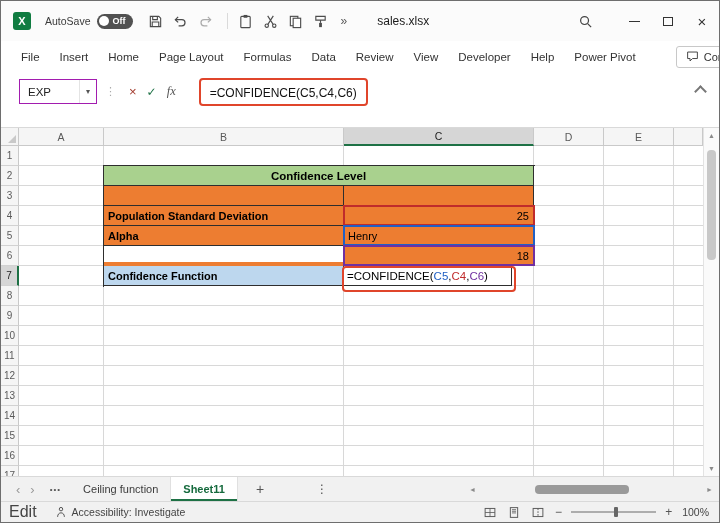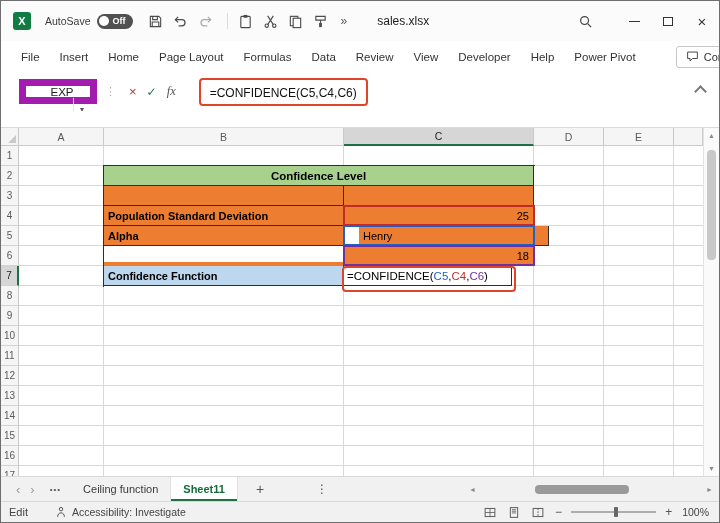--- a/index.html
+++ b/index.html
@@ -37,22 +37,22 @@
 
   
   .ribbon { height:31px; flex:0 0 31px; background:#fff; display:flex; align-items:center; padding:0 10px 0 20px; gap:20px; }
   .rtab { font-size:11.5px; color:#333; white-space:nowrap; }
   .r-flex { flex:1; }
   .comments-btn { display:flex; align-items:center; gap:5px; height:22px; padding:0 9px; border:1px solid #C8C8C8;
                   border-radius:3px; background:#fff; font-size:11px; color:#333; }
 
   
   .fbar { height:39px; flex:0 0 39px; background:#fff; display:flex; align-items:center; padding-left:18px; }
-  .namebox { display:flex; align-items:center; width:78px; height:25px; border:7px solid #a21caf; background:#fff;
-             font-size:11.5px; color:#222; padding-left:8px;flex-direction:column; }
+  .namebox { display:flex; align-items:center; width:78px; height:25px; border:1px solid #a21caf; background:#fff;
+             font-size:11.5px; color:#222; padding-left:8px; }
   .nb-caret { margin-left:auto; border-left:1px solid #E4E4E4; width:17px; height:23px; text-align:center;
               font-size:8px; color:#555; line-height:23px; }
   .fb-dots { color:#ABABAB; font-size:11px; margin:0 8px; }
   .fb-cancel { color:#A23B2E; font-size:13px; margin:0 5px; }
   .fb-check { color:#1E7145; font-size:12px; margin:0 5px; }
   .fb-fx { font-family:"Liberation Serif","DejaVu Serif",serif; font-style:italic; font-size:12.5px; color:#555; margin:0 5px; }
   .fb-annotation { margin-left:18px; border:2px solid #E0452B; border-radius:4px; padding:3px 9px; }
   .fb-formula { font-size:12px; color:#111; white-space:nowrap; }
   .fb-collapse { margin-left:auto; margin-right:14px; width:9px; height:9px; border-left:2px solid #777; border-top:2px solid #777;
                  transform:rotate(45deg); }
@@ -110,21 +110,21 @@
   .stab.active { background:#fff; color:#156A3D; font-weight:bold; box-shadow:inset 0 -2px 0 #1E7145; }
   .addsheet { font-size:14px; color:#555; margin-left:18px; }
   .tab-more { font-size:12px; color:#555; margin-left:52px; }
   .hscroll { margin-left:auto; margin-right:2px; width:252px; display:flex; align-items:center; height:100%; }
   .hs-arrow { font-size:7px; color:#8a8a8a; padding:0 4px; }
   .hs-track { flex:1; position:relative; height:11px; }
   .hs-thumb { position:absolute; left:25%; width:42%; top:1px; height:9px; background:#9a9a9a; border-radius:4px; }
 
   
   .statusbar { height:21px; flex:0 0 21px; background:#F1F1F1; border-top:1px solid #D9D9D9; display:flex; align-items:center; padding:0 10px 0 8px; }
-  .sb-mode { font-size:11px; color:#444; margin-right:27px; }
+  .sb-mode { font-size:16px; color:#444; margin-right:18px; }
   .sb-acc { display:flex; align-items:center; gap:5px; font-size:10.5px; color:#444; }
   .sb-flex { flex:1; }
   .viewbtn { display:flex; align-items:center; margin-right:10px; }
   .zoom-out,.zoom-in { font-size:12px; color:#555; }
   .zoom-slider { width:85px; height:2px; background:#ADADAD; position:relative; margin:0 9px; }
   .zoom-knob { position:absolute; left:50%; top:-4px; width:4px; height:10px; background:#666; border-radius:1px; }
   .sb-zoom { font-size:10.5px; color:#444; margin-left:10px; }
   svg { display:block; }
 </style>
 </head>
@@ -273,21 +273,21 @@
       <div class="rh">16</div>
       <div class="rh">17</div>
     </div>
     <div class="canvas">
       <div class="cell c-title" style="left:85px;top:20px;width:430px;height:20px">Confidence Level</div>
       <div class="cell c-orange" style="left:85px;top:40px;width:240px;height:20px"></div>
       <div class="cell c-orange" style="left:325px;top:40px;width:190px;height:20px"></div>
       <div class="cell c-orange c-label" style="left:85px;top:60px;width:240px;height:20px">Population Standard Deviation</div>
       <div class="cell c-orange c-num" style="left:325px;top:60px;width:190px;height:20px">25</div>
       <div class="cell c-orange c-label" style="left:85px;top:80px;width:240px;height:20px">Alpha</div>
-      <div class="cell c-orange" style="left:340px;top:80px;width:190px;height:20px">Henry</div>
+      <div class="cell c-orange" style="left:325px;top:80px;width:190px;height:20px">Henry</div>
       <div class="cell c-orange c-label" style="left:85px;top:116px;width:240px;height:20px">Sample Size</div>
       <div class="cell c-orange c-num" style="left:325px;top:100px;width:190px;height:20px">18</div>
       <div class="cell c-blue c-label" style="left:85px;top:120px;width:240px;height:20px">Confidence Function</div>
       <div class="cell c-formula" style="left:325px;top:120px;width:168px;height:20px">
         <span class="tok">=CONFIDENCE(</span>
         <span class="tok tok-blue">C5</span>
         <span class="tok">,</span>
         <span class="tok tok-red">C4</span>
         <span class="tok">,</span>
         <span class="tok tok-purple">C6</span>

